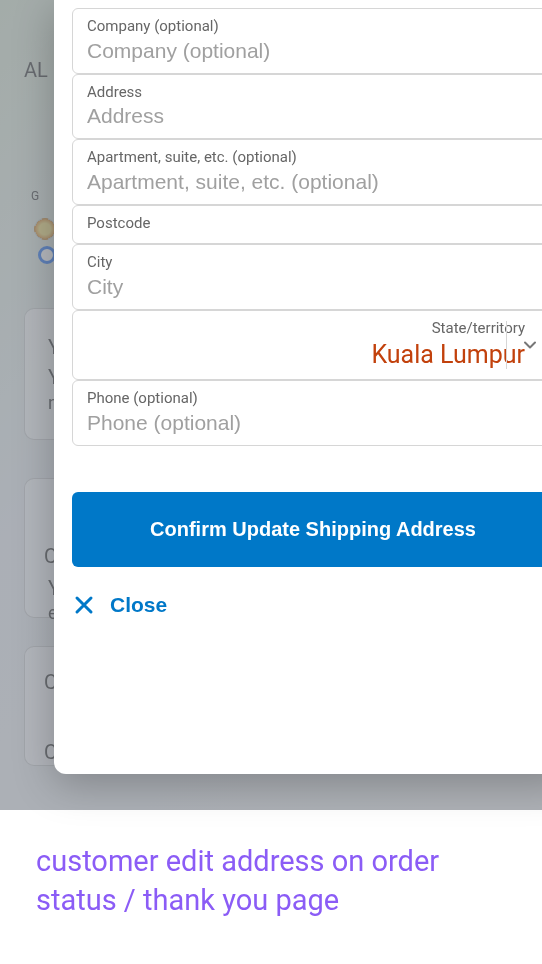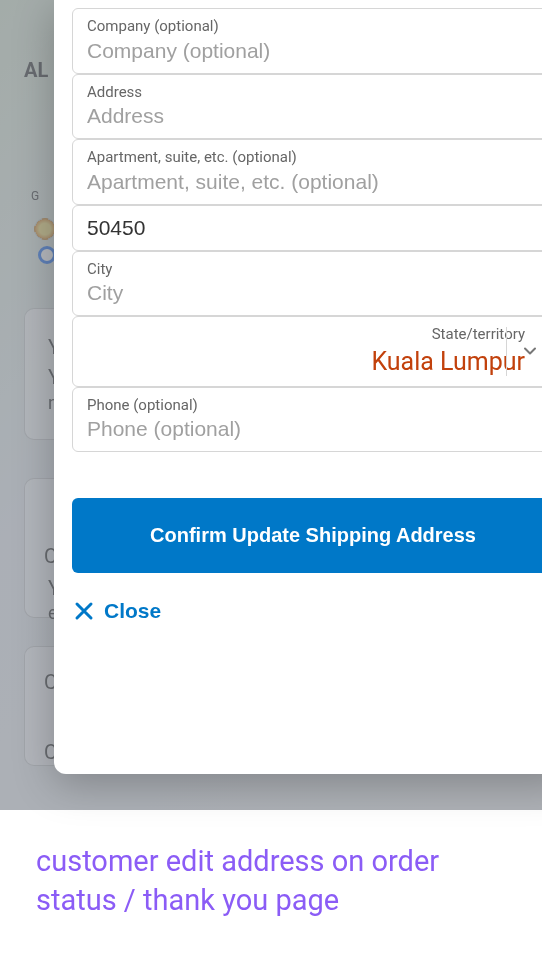--- a/index.html
+++ b/index.html
@@ -11,21 +11,21 @@
     top: 0; left: 0;
     width: 542px; height: 810px;
     background: linear-gradient(135deg, #d8e4d2 0%, #e8ecf0 40%, #f0f0f0 100%);
     overflow: hidden;
   }
   .backdrop .overlay {
     position: absolute; inset: 0;
     background: rgba(120,125,135,0.55);
   }
   .bg-text { position: absolute; color: #555; font-size: 20px; }
-  .bg-text.al { left: 24px; top: 58px; font-weight: 700; }
+  .bg-text.al { left: 24px; top: 58px; font-weight: 400; }
   .bg-text.st { right: 8px; top: -4px; font-weight: 500; }
   .bg-text.g  { left: 31px; top: 189px; font-size: 12px; }
   .bg-text.use{ right: 16px; top: 268px; font-size: 16px; }
   .bg-text.y1 { left: 48px; top: 335px; }
   .bg-text.y2 { left: 48px; top: 365px; }
   .bg-text.n  { left: 48px; top: 392px; font-size: 18px; }
   .bg-text.c1 { left: 44px; top: 544px; }
   .bg-text.y3 { left: 48px; top: 576px; }
   .bg-text.e  { left: 48px; top: 602px; font-size: 18px; }
   .bg-text.c2 { left: 44px; top: 670px; }
@@ -115,21 +115,21 @@
     padding: 26px 10px;
     font-size: 20px;
     font-weight: 700;
     cursor: pointer;
     text-align: center;
   }
 
   .close-btn {
     display: flex;
     align-items: center;
-    gap: 10px;
+    gap: 16px;
     margin-top: 22px;
     background: transparent;
     border: none;
     color: #0078c8;
     font-size: 21px;
     font-weight: 600;
     cursor: pointer;
     padding: 4px 2px;
   }
   .close-btn .x-ico svg { display: block; }
@@ -179,21 +179,21 @@
     <div class="field-label">Address</div>
     <input class="field-input" type="text" placeholder="Address" style="">
   </div>
 
   <div class="field">
     <div class="field-label">Apartment, suite, etc. (optional)</div>
     <input class="field-input" type="text" placeholder="Apartment, suite, etc. (optional)" style="">
   </div>
 
   <div class="field">
-    <input class="field-input" type="text" placeholder="Postcode" value="50450" style="">
+    <div class="field-label">Postcode</div>
   </div>
 
   <div class="field">
     <div class="field-label">City</div>
     <input class="field-input" type="text" placeholder="City" style="">
   </div>
 
   <div class="field select-field">
     <div class="field-label">State/territory</div>
     <div class="field-value">Kuala Lumpur</div>

